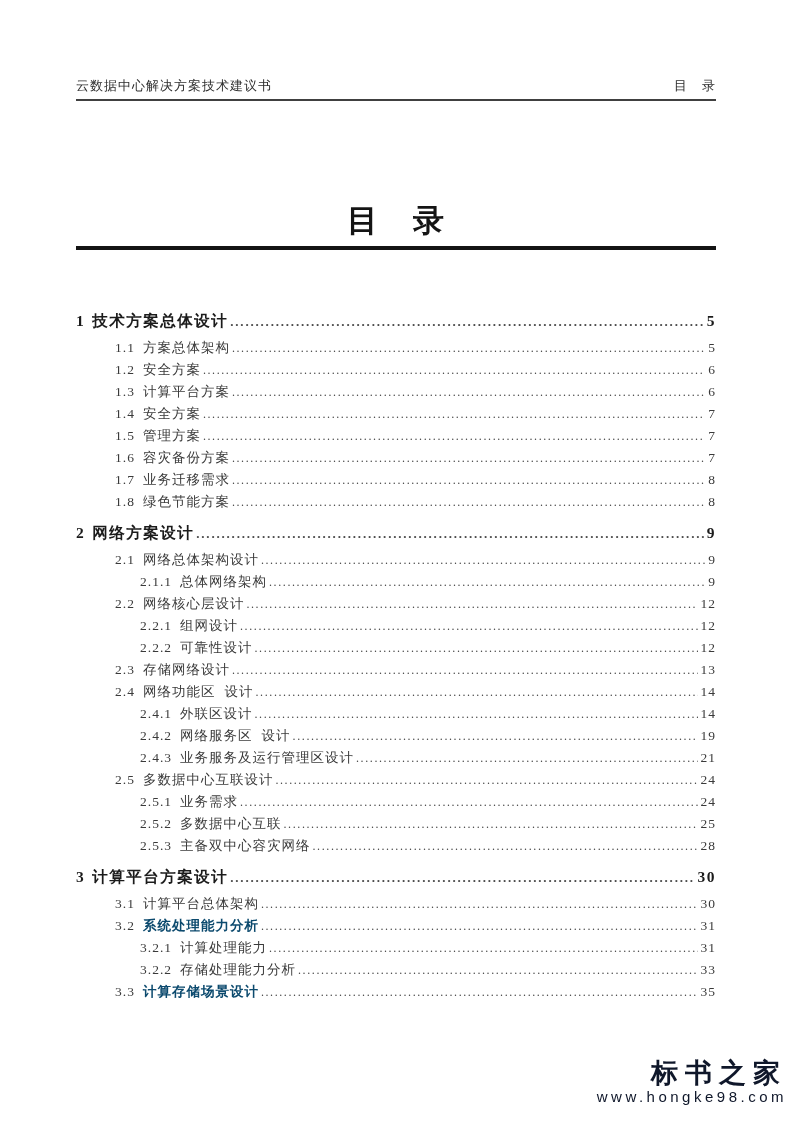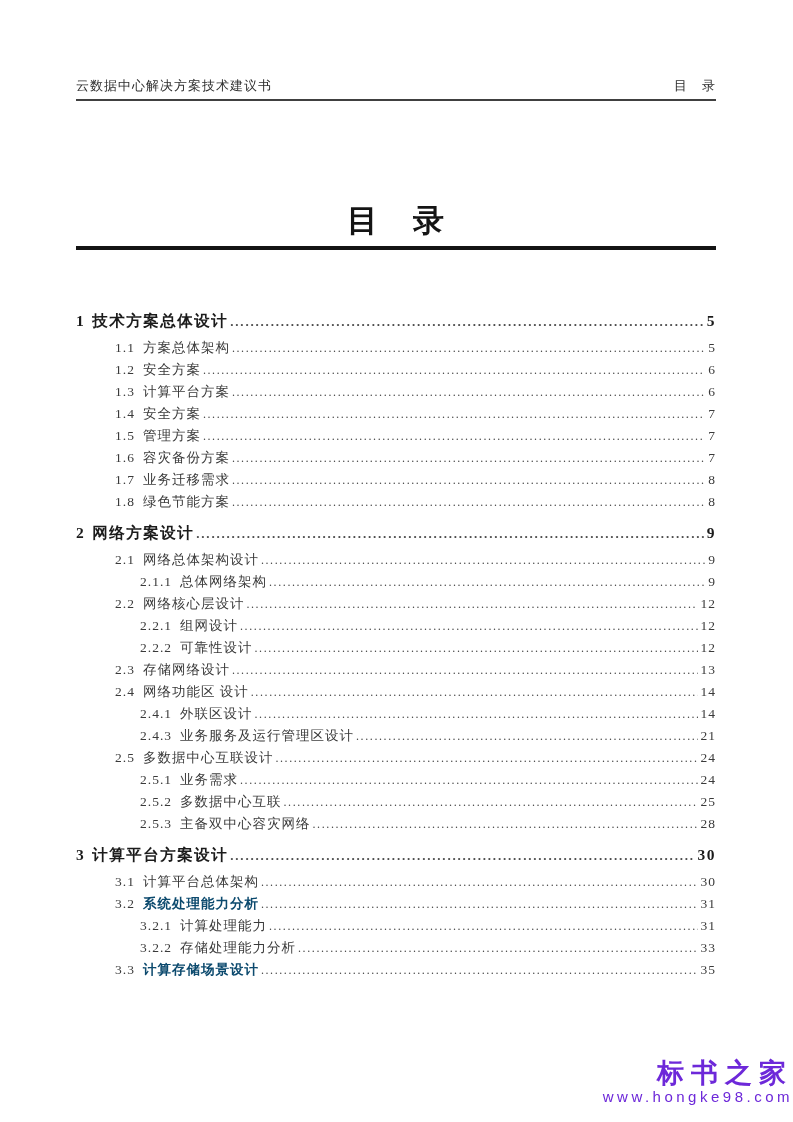--- a/index.html
+++ b/index.html
@@ -33,33 +33,33 @@
     font-size:13.5px; color:#3a3a3a; letter-spacing:1px; white-space:nowrap;
   }
   .toc-row.lvl1 {
     height:28px; margin-top:8px; font-size:15.5px; font-weight:bold;
     color:#1b1b1b; letter-spacing:1.5px;
   }
   .num { flex:0 0 auto; margin-right:8px; }
   .lvl1 .num { margin-right:7px; }
   .lvl2 .num { margin-left:39px; }
   .lvl3 .num { margin-left:64px; }
-  .label { flex:0 0 auto; }
+  .label { flex:0 0 auto;font-family:Liberation Mono, monospace; }
   .tbold .label { font-weight:bold; color:#0c4a6e; }
   .dots { flex:1 1 auto; overflow:hidden; margin:0 3px 0 2px; color:#4a4a4a; }
   .dots::after {
     content:"..........................................................................................................................................................................................................................";
     font-size:12px; letter-spacing:1.6px; font-weight:normal;
   }
   .lvl1 .dots::after { font-size:13px; letter-spacing:1.8px; font-weight:bold; }
   .pg { flex:0 0 auto; }
   
   .watermark {
-    position:absolute; top:1058px; right:0; text-align:right;
-    color:#6d28d9; font-family:"Liberation Sans","DejaVu Sans",sans-serif;
+    position:absolute; top:1058px; right:6px; text-align:right;
+    color:#0f172a; font-family:"Liberation Sans","DejaVu Sans",sans-serif;
   }
   .wm-name { font-size:27px; font-weight:bold; letter-spacing:7px; line-height:30px; }
   .wm-url  { font-size:15px; letter-spacing:3.5px; line-height:18px; }
 </style>
 </head>
 <body>
 
 <div class="page">
 
   <div class="page-header">
@@ -175,20 +175,26 @@
       <span class="dots"></span>
       <span class="pg">14</span>
     </div>
     <div class="toc-row lvl3">
       <span class="num">2.4.1</span>
       <span class="label">外联区设计</span>
       <span class="dots"></span>
       <span class="pg">14</span>
     </div>
     <div class="toc-row lvl3">
+      <span class="num">2.4.2</span>
+      <span class="label">网络服务区 设计</span>
+      <span class="dots"></span>
+      <span class="pg">19</span>
+    </div>
+    <div class="toc-row lvl3">
       <span class="num">2.4.3</span>
       <span class="label">业务服务及运行管理区设计</span>
       <span class="dots"></span>
       <span class="pg">21</span>
     </div>
     <div class="toc-row lvl2">
       <span class="num">2.5</span>
       <span class="label">多数据中心互联设计</span>
       <span class="dots"></span>
       <span class="pg">24</span>

